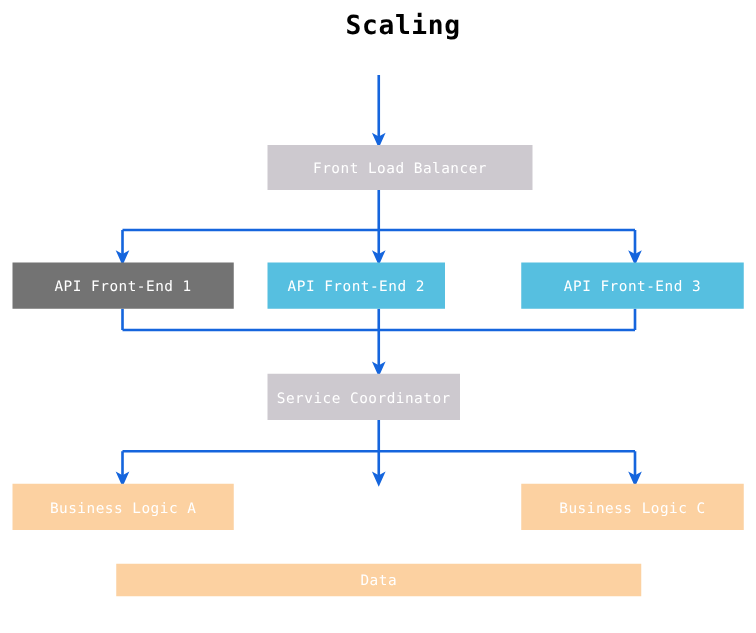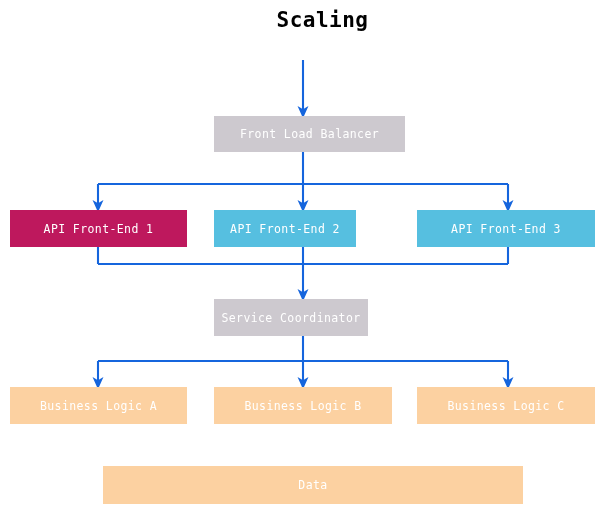--- a/index.html
+++ b/index.html
@@ -92,27 +92,26 @@
       <line x1="303" y1="247" x2="303" y2="295" marker-end="url(#arrowhead)"></line>
 
       <line x1="303" y1="336" x2="303" y2="361"></line>
       <line x1="98" y1="361" x2="508" y2="361"></line>
       <line x1="98" y1="361" x2="98" y2="383" marker-end="url(#arrowhead)"></line>
       <line x1="303" y1="361" x2="303" y2="383" marker-end="url(#arrowhead)"></line>
       <line x1="508" y1="361" x2="508" y2="383" marker-end="url(#arrowhead)"></line>
     </g>
   </svg>
 
-  <div class="node node-gray" style="left: 214px; top: 116px; width: 191px; height: 36px; background: rgb(205, 201, 207); color: rgb(255, 255, 255);">Front Load Balancer</div>
+  <div class="node node-gray" style="left: 214px; top: 116px; width: 212px; height: 36px; background: rgb(205, 201, 207); color: rgb(255, 255, 255);">Front Load Balancer</div>
 
-  <div class="node node-cyan" style="left: 10px; top: 210px; width: 177px; height: 37px; background: #be185d; color: rgb(255, 255, 255);">API Front-End 1</div>
+  <div class="node node-cyan" style="left: 10px; top: 210px; width: 177px; height: 37px; background: #737373; color: rgb(255, 255, 255);">API Front-End 1</div>
   <div class="node node-cyan" style="left: 214px; top: 210px; width: 142px; height: 37px; background: rgb(86, 191, 224); color: rgb(255, 255, 255);">API Front-End 2</div>
   <div class="node node-cyan" style="left: 417px; top: 210px; width: 178px; height: 37px; background: rgb(86, 191, 224); color: rgb(255, 255, 255);">API Front-End 3</div>
 
   <div class="node node-gray" style="left: 214px; top: 299px; width: 154px; height: 37px; background: rgb(205, 201, 207); color: rgb(255, 255, 255);">Service Coordinator</div>
 
   <div class="node node-peach" style="left: 10px; top: 387px; width: 177px; height: 37px; background: rgb(252, 209, 161); color: rgb(255, 255, 255);">Business Logic A</div>
-  <div class="node node-peach" style="left: 214px; top: 387px; width: 178px; height: 37px; background: rgb(252, 209, 161); color: rgb(255, 255, 255);">Business Logic B</div>
   <div class="node node-peach" style="left: 417px; top: 387px; width: 178px; height: 37px; background: rgb(252, 209, 161); color: rgb(255, 255, 255);">Business Logic C</div>
 
-  <div class="node node-peach" style="left: 93px; top: 466px; width: 420px; height: 38px; background: rgb(252, 209, 161); color: rgb(255, 255, 255); margin-left: 10px;">Data</div>
+  <div class="node node-peach" style="left: 93px; top: 451px; width: 420px; height: 26px; background: rgb(252, 209, 161); color: rgb(255, 255, 255);">Data</div>
 
 </div>
 
 </body></html>

